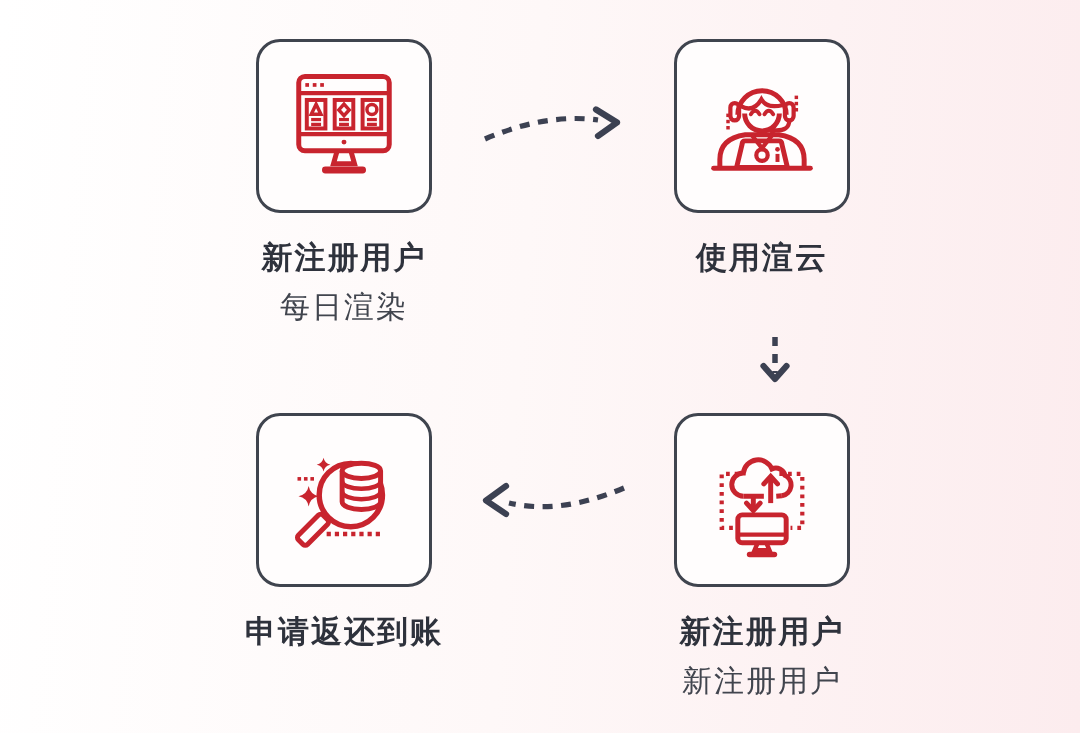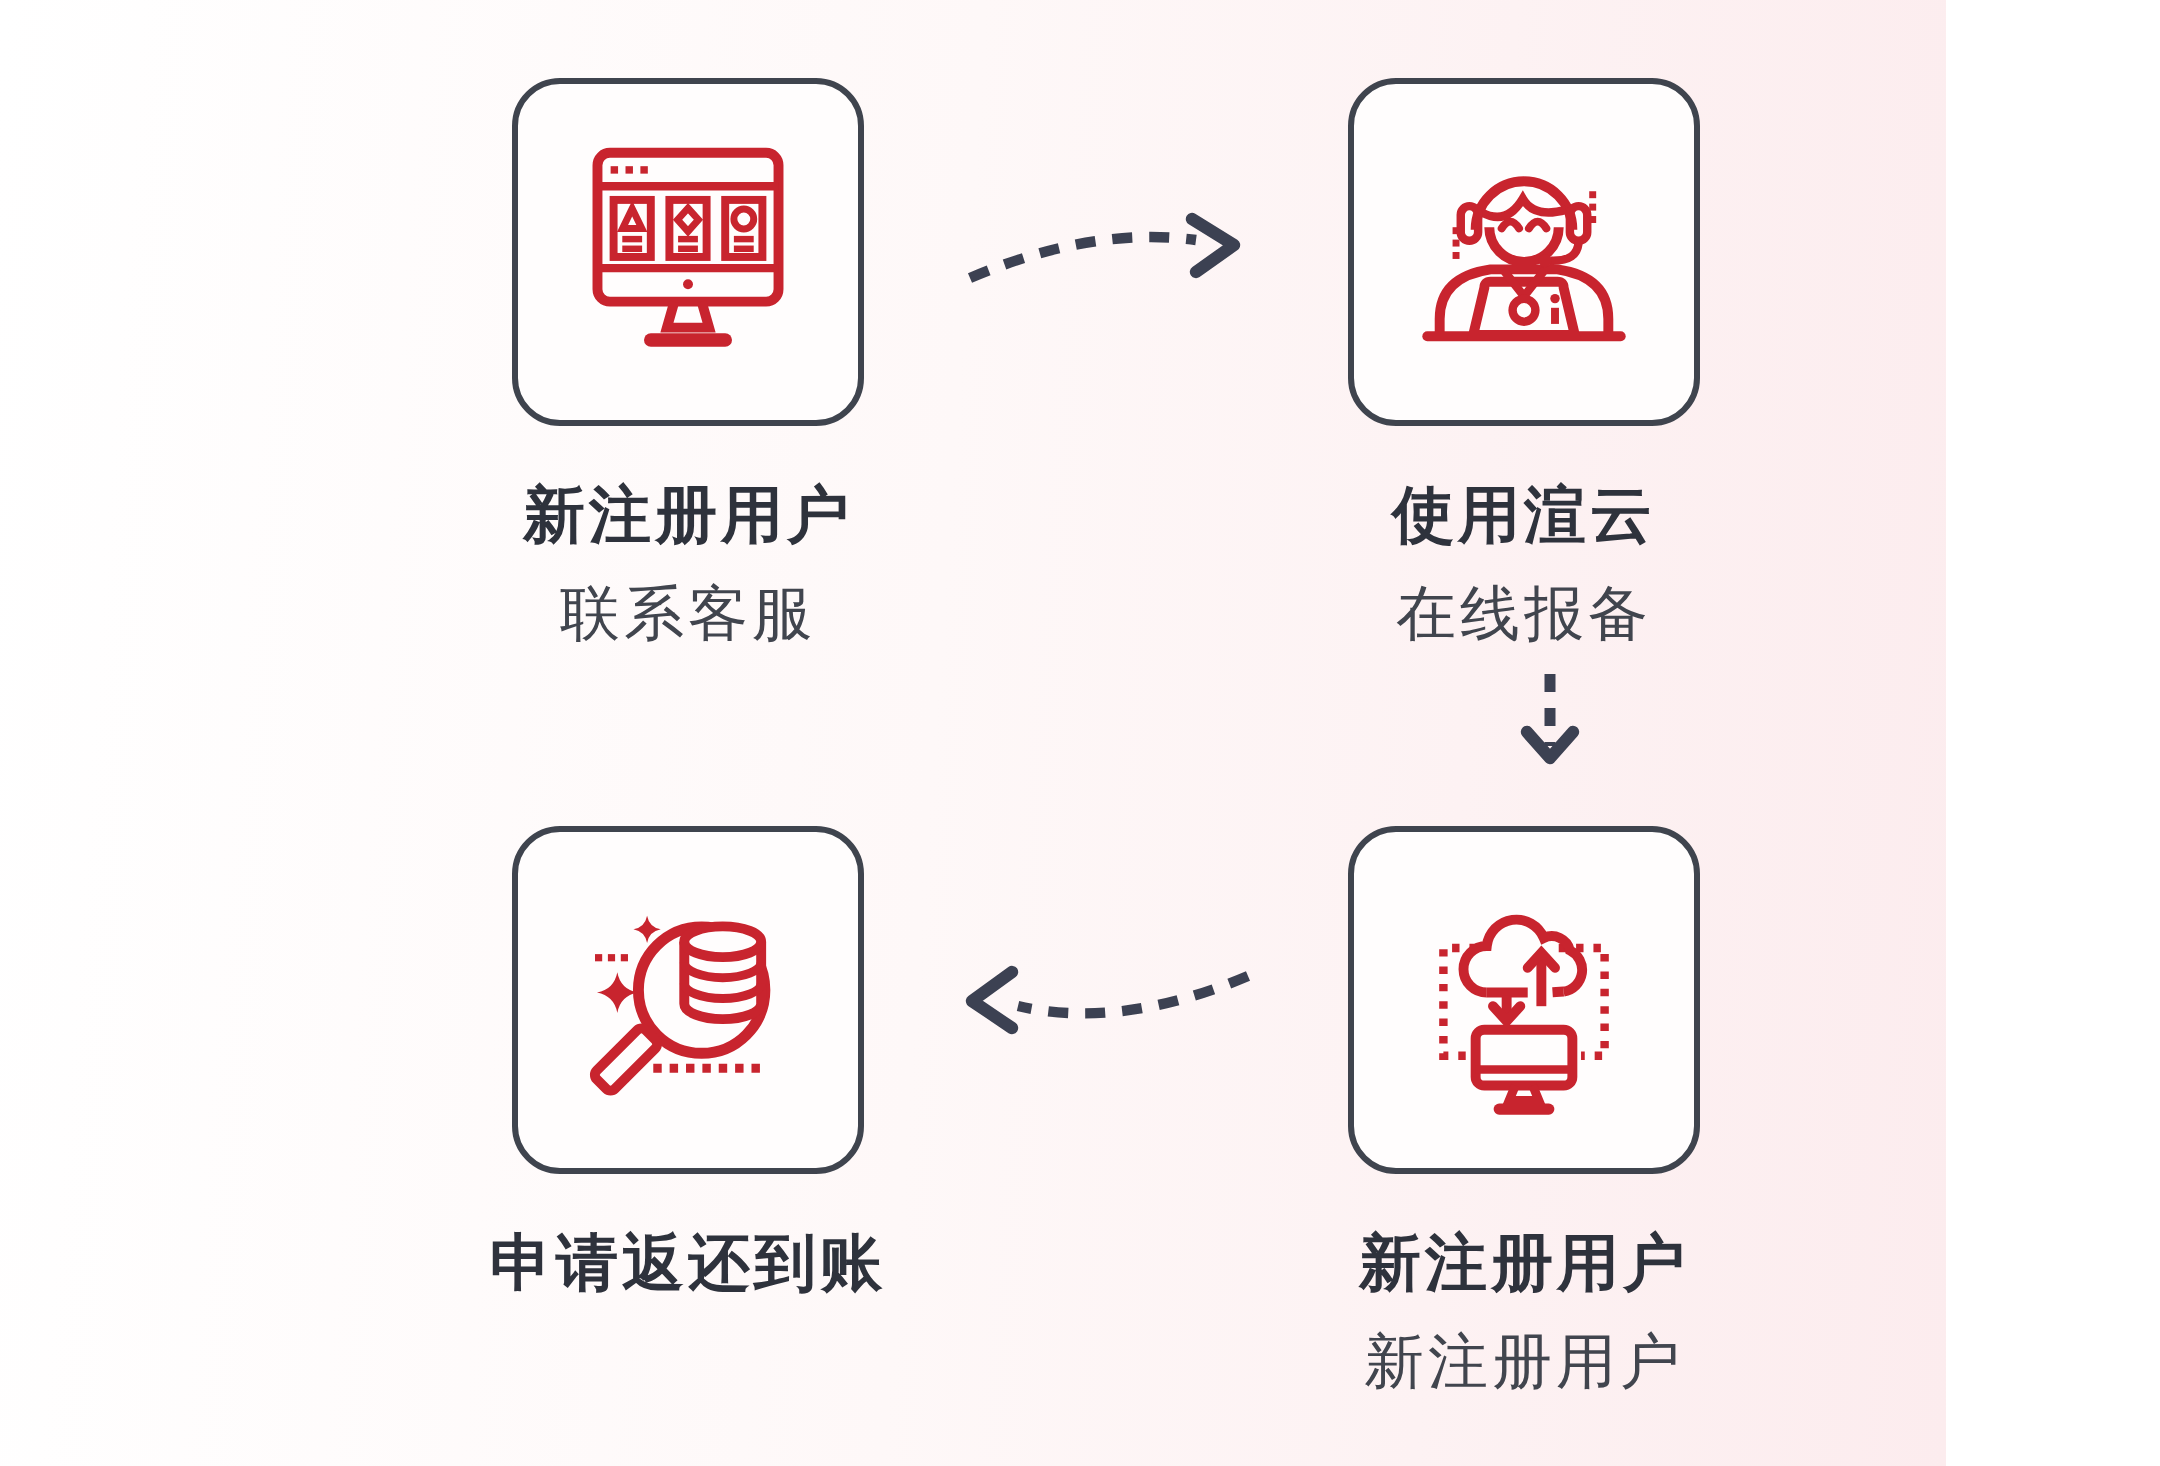--- a/index.html
+++ b/index.html
@@ -13,21 +13,21 @@
     --bg-right:#FCECEE;
   }
   *{margin:0;padding:0;box-sizing:border-box;}
   html,body{width:1080px;height:733px;}
   body{
     font-family:"Liberation Sans","DejaVu Sans",sans-serif;
     overflow:hidden;
   }
   .canvas{
     position:relative;
-    width:973px;height:733px;
+    width:1080px;height:733px;
     background:linear-gradient(94deg,var(--bg-left) 0%,#FEF8F8 48%,var(--bg-right) 100%);
   }
   .step{
     position:absolute;
     width:240px;
     text-align:center;
   }
   .card{
     width:176px;height:174px;
     margin:0 auto;
@@ -85,21 +85,21 @@
         </g>
         <g fill="currentColor" stroke="none">
           <rect x="18.8" y="15.4" width="3" height="3"></rect>
           <rect x="24.8" y="15.4" width="3" height="3"></rect>
           <rect x="30.8" y="15.4" width="3" height="3"></rect>
           <circle cx="50" cy="63" r="2"></circle>
         </g>
       </svg>
     </div>
     <div class="title">新注册用户</div>
-    <div class="subtitle">联系客服</div>
+    <div class="subtitle">每日渲染</div>
   </div>
 
   <div class="step" style="left:642px;top:39px;">
     <div class="card">
       <svg viewBox="0 0 100 100">
         <g fill="none" stroke="currentColor" stroke-width="4">
           <path d="M30.5,41 A19.5,19.5 0 1 1 69.5,41"></path>
           <path d="M33,34 Q43,39.5 49.5,28.5 Q54,36.5 67,33" stroke-width="3.4"></path>
           <path d="M36,40 A14,14 0 1 0 64,40"></path>
           <path d="M41,40.5 q3.5,-5.5 7,0" stroke-width="3.2" stroke-linecap="round"></path>
@@ -120,21 +120,20 @@
           <rect x="21.2" y="40" width="2.8" height="2.8"></rect>
           <rect x="21.2" y="45" width="2.8" height="2.8"></rect>
           <rect x="21.2" y="50" width="2.8" height="2.8"></rect>
           <rect x="76.3" y="25.5" width="2.8" height="2.8"></rect>
           <rect x="76.3" y="30.5" width="2.8" height="2.8"></rect>
           <rect x="76.3" y="35.5" width="2.8" height="2.8"></rect>
         </g>
       </svg>
     </div>
     <div class="title">使用渲云</div>
-    <div class="subtitle">在线报备</div>
   </div>
 
   <div class="step" style="left:642px;top:413px;">
     <div class="card">
       <svg viewBox="0 0 100 100">
         <g fill="none" stroke="currentColor">
           <path d="M31,29 L17.5,29 L17.5,72.5 L27,72.5" stroke-width="3.4" stroke-dasharray="3,4"></path>
           <path d="M64,29 L82.5,29 L82.5,72.5 L73,72.5" stroke-width="3.4" stroke-dasharray="3,4"></path>
           <g stroke-width="4">
             <path d="M35,47 A9.4,9.4 0 0 1 35,28.2 A12,12 0 0 1 58,25 A7.5,7.5 0 0 1 68.5,30 A8.8,8.8 0 0 1 66,46.6"></path>

